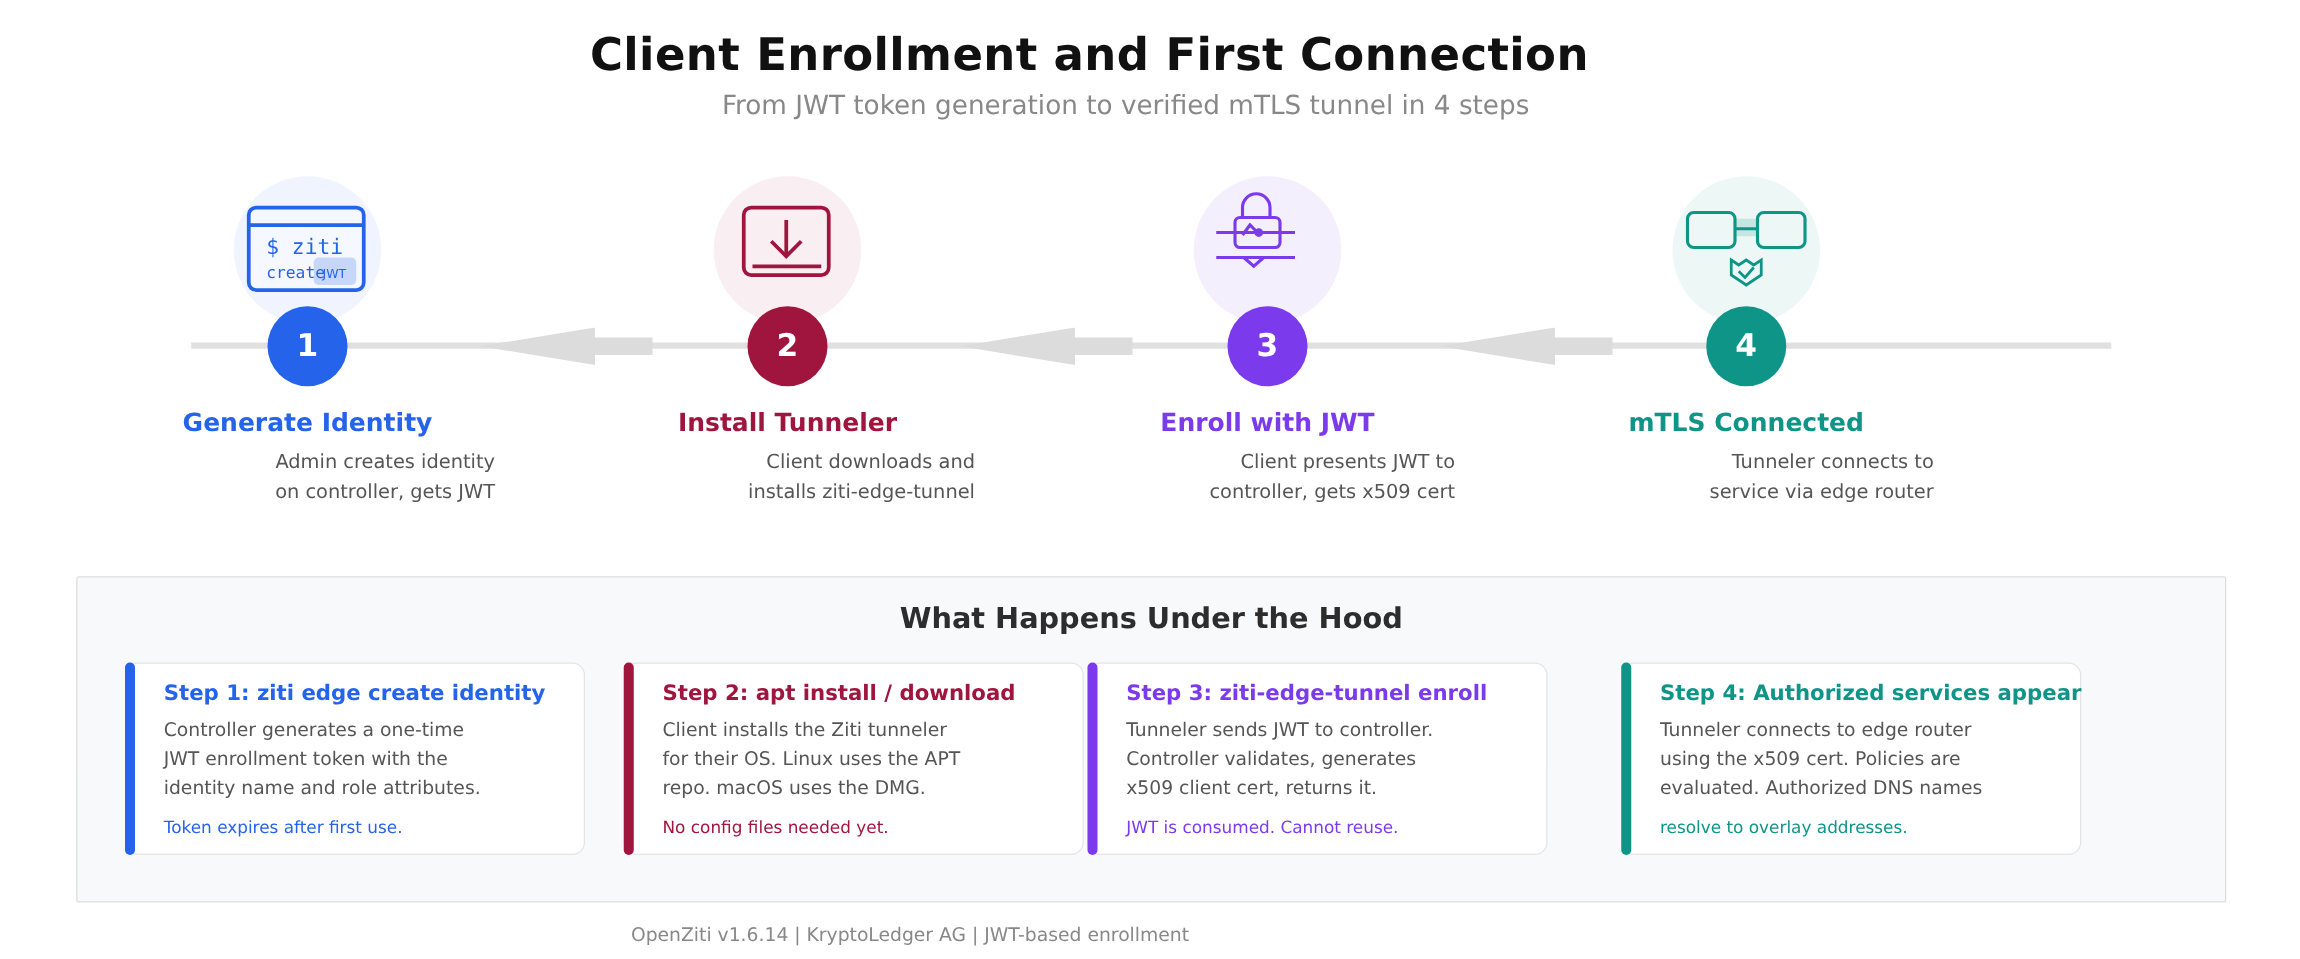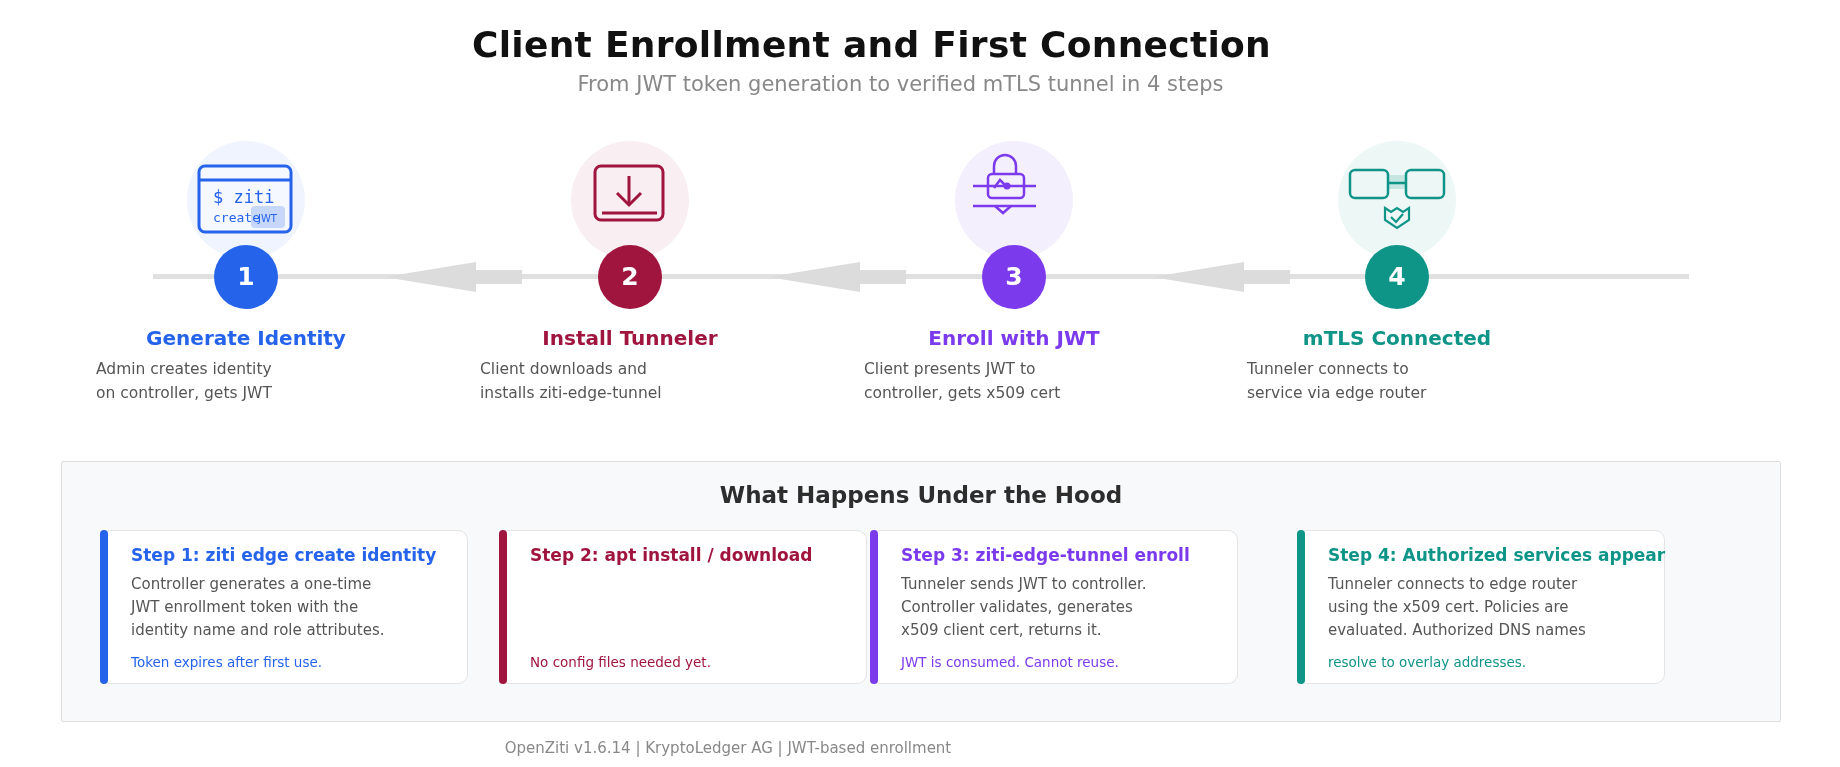--- a/index.html
+++ b/index.html
@@ -14,21 +14,21 @@
   .timeline-line { position: absolute; left: 153px; top: 274px; width: 1536px; height: 5px; background: #e0e0e0; }
   .arrow { position: absolute; top: 262px; }
 
   .icon-bg { position: absolute; width: 118px; height: 118px; border-radius: 50%; }
   .icon-svg { position: absolute; }
 
   .step-circle { position: absolute; width: 64px; height: 64px; border-radius: 50%;
     color: #fff; font-weight: bold; font-size: 25px; text-align: center; line-height: 64px; }
 
   .step-title { position: absolute; width: 300px; text-align: center; font-size: 20px; font-weight: bold; top: 326px; }
-  .step-desc { position: absolute; width: 300px; text-align: left; font-size: 15.5px; color: #555555; line-height: 24px; top: 357px; }
+  .step-desc { position: absolute; width: 300px; text-align: right; font-size: 15.5px; color: #555555; line-height: 24px; top: 357px; }
 
   .hood { position: absolute; left: 61px; top: 461px; width: 1720px; height: 261px;
     background: #f8f9fa; border: 1.5px solid #dddddd; border-radius: 2px; }
   .hood-title { position: absolute; left: 0; width: 100%; top: 20px; text-align: center;
     font-size: 23px; font-weight: bold; color: #2d2d2d; }
 
   .card { position: absolute; top: 68px; width: 368px; height: 154px; background: #ffffff;
     border: 1.5px solid #e4e4e4; border-radius: 10px; }
   .card-bar { position: absolute; left: -1.5px; top: -1.5px; width: 8px; height: 154px; border-radius: 4px; }
   .card-title { position: absolute; left: 30px; top: 14px; font-size: 17px; font-weight: bold; white-space: nowrap; }
@@ -134,20 +134,23 @@
     <div class="card-title" style="color:#2563eb;">Step 1: ziti edge create identity</div>
     <div class="card-body">Controller generates a one-time
 JWT enrollment token with the
 identity name and role attributes.</div>
     <div class="card-note" style="color:#2563eb;">Token expires after first use.</div>
   </div>
 
   <div class="card" style="left:437px;">
     <div class="card-bar" style="background:#a0153e;"></div>
     <div class="card-title" style="color:#a0153e;">Step 2: apt install / download</div>
+    <div class="card-body">Client installs the Ziti tunneler
+for their OS. Linux uses the APT
+repo. macOS uses the DMG.</div>
     <div class="card-note" style="color:#a0153e;">No config files needed yet.</div>
   </div>
 
   <div class="card" style="left:808px;">
     <div class="card-bar" style="background:#7c3aed;"></div>
     <div class="card-title" style="color:#7c3aed;">Step 3: ziti-edge-tunnel enroll</div>
     <div class="card-body">Tunneler sends JWT to controller.
 Controller validates, generates
 x509 client cert, returns it.</div>
     <div class="card-note" style="color:#7c3aed;">JWT is consumed. Cannot reuse.</div>

